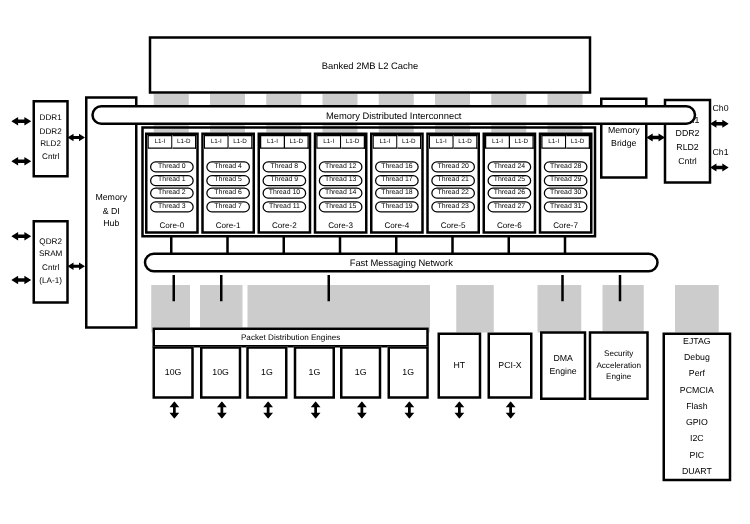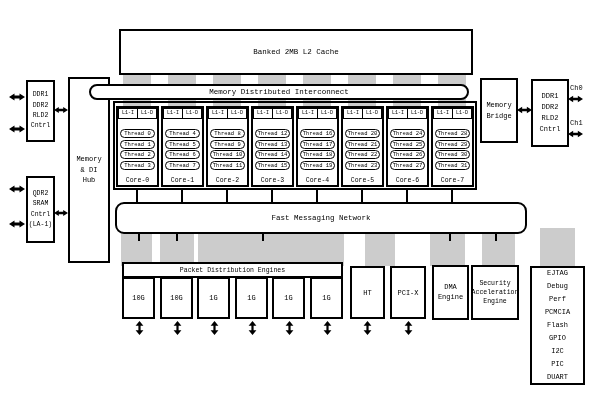--- a/index.html
+++ b/index.html
@@ -1,17 +1,17 @@
 <!DOCTYPE html>
 <html><head>
 <meta charset="utf-8">
 <style>
   html,body{margin:0;padding:0;background:#fff;}
   #stage{position:relative;width:600px;height:419px;background:#fff;
-         font-family:Liberation Mono, monospace;color:#000;overflow:hidden;}
+         font-family:Liberation Sans, sans-serif;color:#000;overflow:hidden;}
   .box{position:absolute;box-sizing:border-box;border:2px solid #000;background:#fff;
        display:flex;align-items:center;justify-content:center;text-align:center;
        white-space:pre-line;z-index:2;}
   .bar{position:absolute;box-sizing:border-box;border:2px solid #000;background:#fff;
        border-radius:9px;display:flex;align-items:center;justify-content:center;
        font-size:7.5px;z-index:3;}
   .strip{position:absolute;z-index:0;}
   .vline{position:absolute;width:2px;background:#000;z-index:1;}
   .arrow{position:absolute;z-index:4;}
   .arrow svg{display:block;}
@@ -26,22 +26,22 @@
   .l1cell + .l1cell{border-left:none;}
   .threads{margin-top:10px;}
   .thread{height:9px;box-sizing:border-box;border:1px solid #000;border-radius:5px;
           margin:1.5px 2px;font-size:5.5px;line-height:7.5px;text-align:center;
           overflow:hidden;white-space:nowrap;background:#fff;}
   .corename{position:absolute;bottom:1px;left:0;right:0;font-size:6.5px;text-align:center;}
   .port{position:absolute;box-sizing:border-box;border:2px solid #000;background:#fff;
         top:277px;height:42px;display:flex;align-items:center;justify-content:center;
         font-size:7px;z-index:2;}
   #l2-cache{left:119px;top:29px;width:354px;height:46px;font-size:7.5px;}
-  #mdi-bar{left:89px;top:84px;width:380px;height:16px;}
-  #fmn-bar{left:115px;top:202px;width:412px;height:32px;}
+  #mdi-bar{left:73px;top:84px;width:484px;height:16px;}
+  #fmn-bar{left:115px;top:202px;width:412px;height:16px;}
   #io-bar{left:89px;top:240px;width:493px;height:17px;}
   #cores-outer{left:113px;top:101px;width:364px;height:89px;}
   #hub{left:68px;top:77px;width:42px;height:186px;font-size:7px;line-height:1.5;}
   #ddr-left{left:26px;top:80px;width:29px;height:62px;font-size:6.5px;line-height:1.6;}
   #qdr-left{left:26px;top:176px;width:29px;height:67px;font-size:6.5px;line-height:1.6;}
   #mem-bridge{left:480px;top:78px;width:38px;height:65px;font-size:7px;line-height:1.5;}
   #ddr-right{left:531px;top:79px;width:38px;height:68px;font-size:7px;line-height:1.6;}
   #ch0{left:570px;top:84px;}
   #ch1{left:570px;top:119px;}
   #pde-header{left:122px;top:262px;width:221px;height:16px;font-size:6.5px;}

